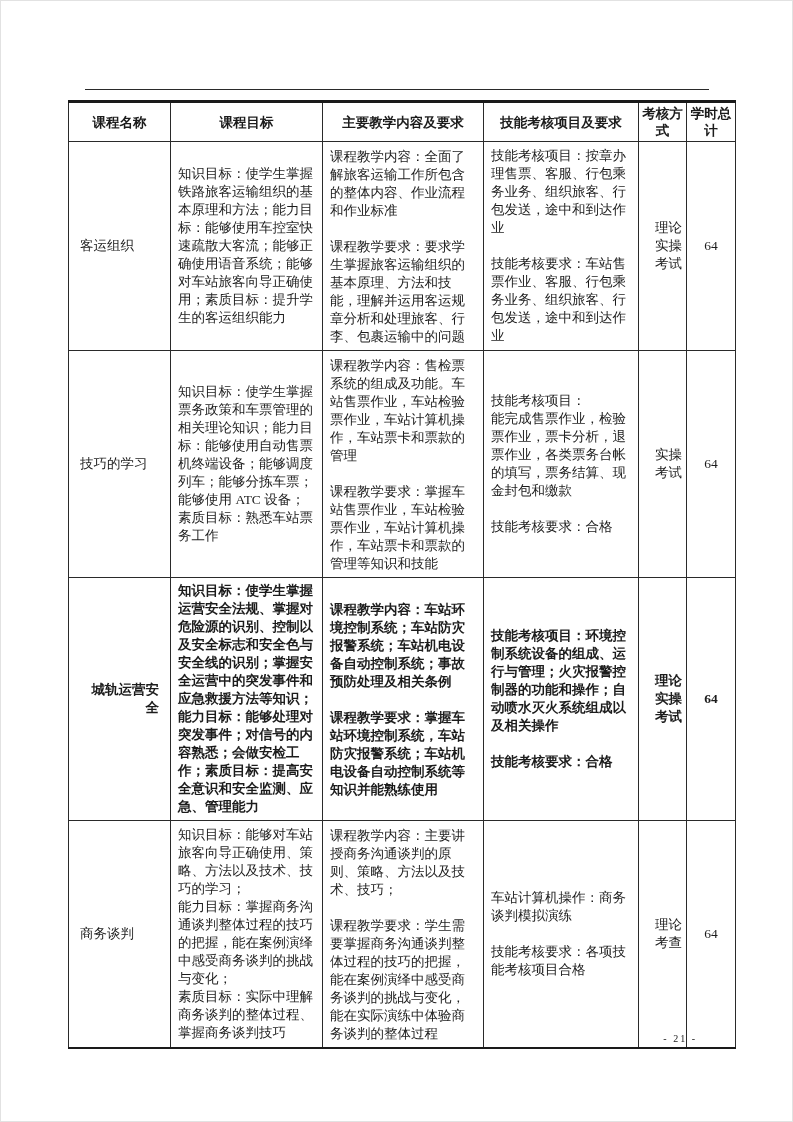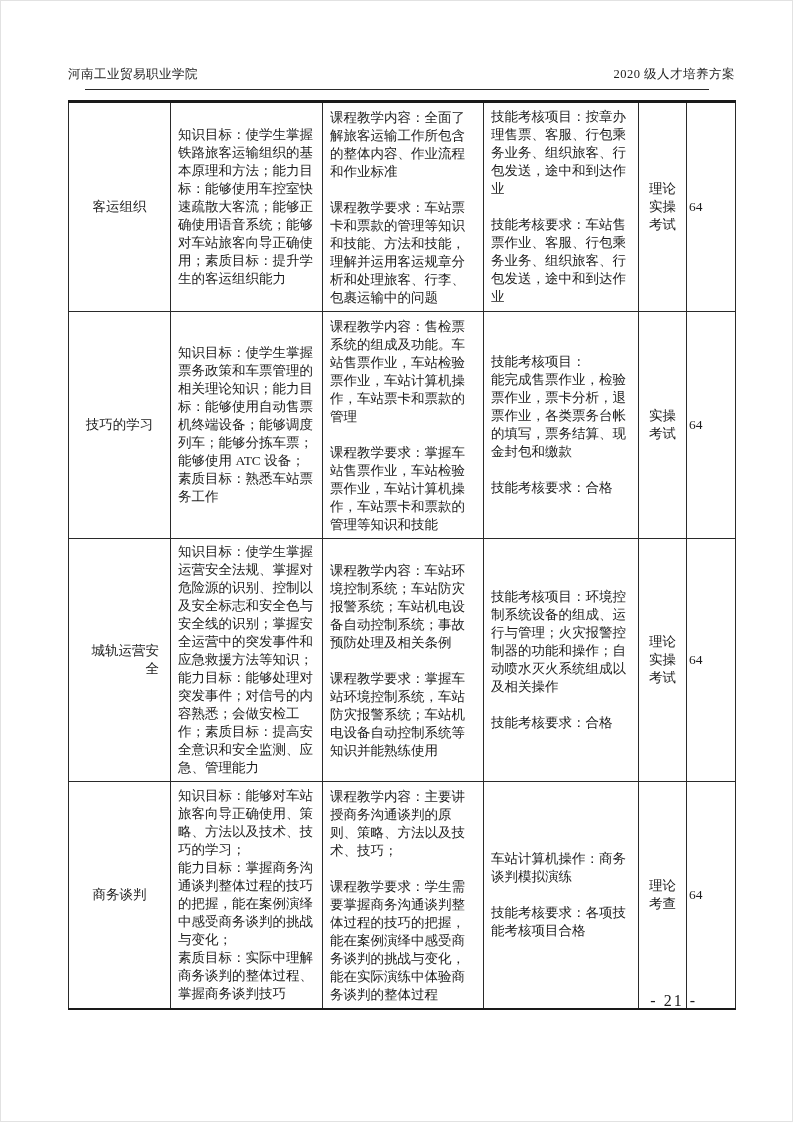--- a/index.html
+++ b/index.html
@@ -41,72 +41,76 @@
   }
   table.course-table { border-top: 3px solid #1a1a1a; border-bottom: 2px solid #1a1a1a; }
   tr.head th {
     height: 40px;
     font-weight: bold;
     text-align: center;
     font-size: 13.5px;
     line-height: 17px;
     padding: 0 2px;
   }
-  td.name  { text-align: center; padding: 0 11px; }
+  td.name  { padding: 0 11px; }
   td.name.align-left { text-align: right; }
   td.obj   { padding: 4px 6px 4px 7px; vertical-align: middle; }
   td.teach { padding: 6px 6px 4px 7px; vertical-align: top; }
   td.asse  { padding: 4px 6px 4px 7px; vertical-align: middle; }
-  td.meth  { text-align: center; padding: 0 4px; }
-  td.hour  { padding: 0 2px; }
+  td.meth  { text-align: right; padding: 0 4px; }
+  td.hour  { text-align: center; padding: 0 2px; }
   .pre { white-space: pre-line; }
   td p { margin: 0; }
   td p + p { margin-top: 18px; }
 
   tr.r1 > td { height: 198px; }
   tr.r2 > td { height: 214px; }
-  tr.r3 > td { height: 240px; }
+  tr.r3 > td { height: 240px; font-weight: bold; }
   tr.r4 > td { height: 220px; }
 
   
   .pagefoot {
-    position: absolute; top: 992px; right: 96px;
-    font-size: 16px; letter-spacing: 2px;
+    position: absolute; top: 1033px; right: 96px;
+    font-size: 10px; letter-spacing: 2px;
   }
 </style>
 </head>
 <body>
 
 <div class="page">
 
-  <div class="runhead">
-    <span>河南工业贸易职业学院</span>
-    <span>2020 级人才培养方案</span>
-  </div>
   <div class="runhead-rule"></div>
 
   <table class="course-table">
     <colgroup>
       <col style="width:102px">
         <col style="width:152px">
         <col style="width:161px">
       <col style="width:155px">
         <col style="width:48px">
         <col style="width:49px">
     </colgroup>
     <tbody>
+      <tr class="head">
+        <th>课程名称</th>
+        <th>课程目标</th>
+        <th>主要教学内容及要求</th>
+        <th>技能考核项目及要求</th>
+        <th>考核方式</th>
+        <th>学时总计</th>
+      </tr>
 
       <tr class="r1">
         <td class="name">客运组织</td>
         <td class="obj">
           <p class="pre">知识目标：使学生掌握铁路旅客运输组织的基本原理和方法；能力目标：能够使用车控室快速疏散大客流；能够正确使用语音系统；能够对车站旅客向导正确使用；素质目标：提升学生的客运组织能力</p>
         </td>
         <td class="teach">
           <p class="pre">课程教学内容：全面了解旅客运输工作所包含的整体内容、作业流程和作业标准</p>
-          <p class="pre">课程教学要求：车站票卡和票款的管理等知识和技能、方法和技能，理解并运用客运规章分析和处理旅客、行李、包裹运输中的问题</p>
+          <p class="pre">课程教学要求：要求学生掌握旅客运输组织的基本原理、方法和技能，理解并运用客运规章分析和处理旅客、行李、包裹运输中的问题</p>
         </td>
         <td class="asse">
           <p class="pre">技能考核项目：按章办理售票、客服、行包乘务业务、组织旅客、行包发送，途中和到达作业</p>
           <p class="pre">技能考核要求：车站售票作业、客服、行包乘务业务、组织旅客、行包发送，途中和到达作业</p>
         </td>
         <td class="meth pre">理论
 实操
 考试</td>
         <td class="hour">64</td>
       </tr>

